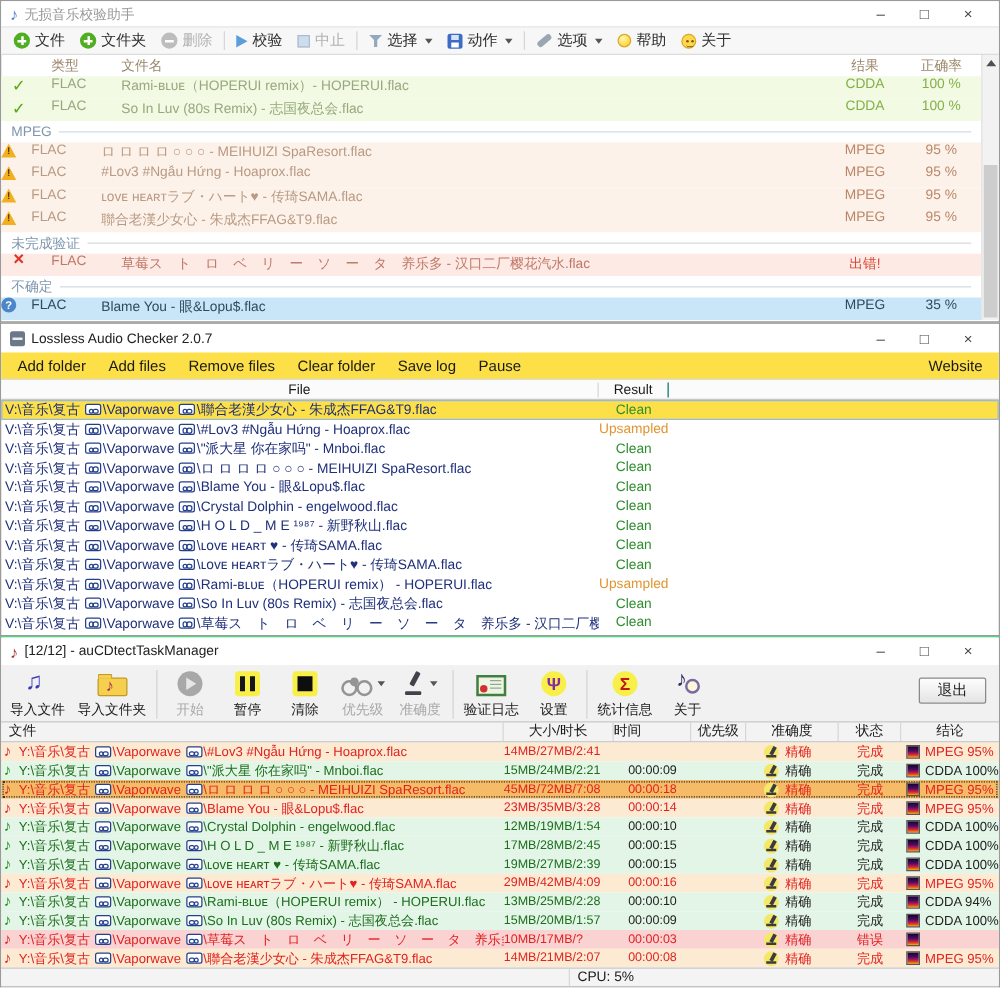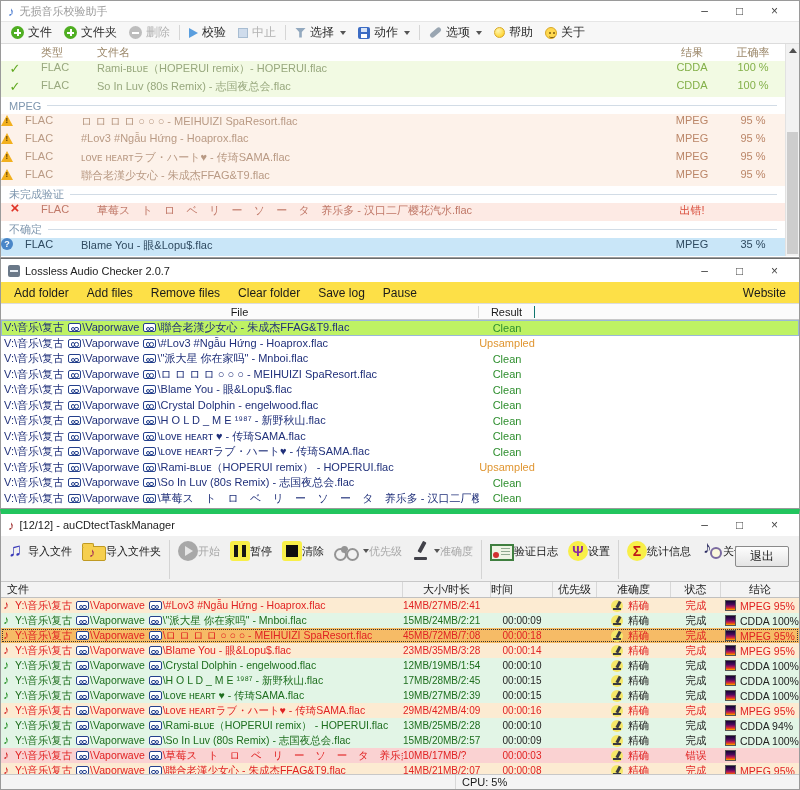--- a/index.html
+++ b/index.html
@@ -1,21 +1,21 @@
 <!DOCTYPE html>
 <html><head>
 <meta charset="utf-8">
 <style>
 *{margin:0;padding:0;box-sizing:border-box}
 html,body{width:800px;height:790px;overflow:hidden}
 body{font-family:"Liberation Sans","DejaVu Sans",sans-serif;font-size:11px;color:#222;background:#fff}
 .win{position:relative;background:#fff;border:1px solid #9a9a9a}
 .w1{height:258px}
 .w2{height:251px;border-top:1px solid #6e6e6e}
-.w3{height:281px;border-top:5px solid #22c55e}
+.w3{height:281px;border-top:1px solid #22c55e}
 
 .titlebar{display:flex;align-items:center;padding:0 7px;background:#fff}
 .w1 .titlebar{height:20px}.w2 .titlebar{height:23px}.w3 .titlebar{height:22px}
 .ttext{margin-left:5px;font-size:11px;white-space:nowrap}
 .inactive{color:#9a9a9a}
 .wctrls{margin-left:auto;display:flex}
 .wc{width:35px;text-align:center;color:#454545;font-size:12px;line-height:18px}
 .w1ticon::before{content:"♪";color:#4a7bd0;font-size:13px;font-weight:bold}
 .w2ticon{width:12px;height:12px;background:#6a7888;border-radius:2px;position:relative;display:inline-block}
 .w2ticon::before{content:"";position:absolute;left:2px;top:5px;width:8px;height:2px;background:#e8eef4}
@@ -74,32 +74,32 @@
 .sarrow{position:absolute;top:4px;left:3px;width:0;height:0;border-left:4px solid transparent;border-right:4px solid transparent;border-bottom:5px solid #505050}
 .sthumb{position:absolute;left:1px;right:1px;top:88px;height:122px;background:#cdcdcd}
 
 .w2-menu{height:22px;display:flex;align-items:center;background:#fde047;border-bottom:1px solid #dcdcdc;padding:0 4px;font-size:12px;color:#1a1a1a}
 .mi{padding:0 9px;white-space:nowrap}
 .mi-right{margin-left:auto;padding:0 9px}
 .w2-header{display:flex;height:16px;align-items:center;background:#fbfbfb;border-bottom:1px solid #c8c8c8;color:#1a1a1a}
 .w2h-file{width:478px;text-align:center;border-right:1px solid #d8d8d8;flex:none}
 .w2h-result{width:56px;text-align:center;border-right:1px solid #0f766e;flex:none}
 .w2-row{display:flex;height:15.5px;align-items:center;white-space:nowrap}
-.w2-row.sel{background:#bef264;outline:1px solid #9ab8d8;outline-offset:-1px}
+.w2-row.sel{background:#fde047;outline:1px solid #9ab8d8;outline-offset:-1px}
 .w2file{width:478px;padding-left:3px;overflow:hidden;flex:none}
 .fpart{color:#20307a}
 .w2res{width:56px;text-align:center;flex:none}
 .w2res.clean{color:#2f8f2f}
 .w2res.ups{color:#e09632}
 .cassette{display:inline-block;width:13px;height:9px;border:1px solid #24408c;border-radius:2px;background:#fff;position:relative;vertical-align:-1px;margin:0 1px}
 .cassette::before{content:"";position:absolute;left:1.5px;top:2.5px;width:2.5px;height:2.5px;border:1px solid #24408c;border-radius:50%}
 .cassette::after{content:"";position:absolute;right:1.5px;top:2.5px;width:2.5px;height:2.5px;border:1px solid #24408c;border-radius:50%}
 
 .w3-toolbar{height:46px;display:flex;align-items:flex-start;background:#f1f1f1;border-bottom:1px solid #c8c8c8;padding:2px 2px 0;position:relative}
-.t3{display:flex;flex-direction:row;align-items:center;padding:0 5px;min-width:46px}
+.t3{display:flex;flex-direction:column;align-items:center;padding:0 5px;min-width:46px}
 .t3 .tico{height:25px;display:flex;align-items:center;justify-content:center;gap:2px}
 .t3 .tlab{font-size:11px;margin-top:1px;color:#1a1a1a;white-space:nowrap}
 .t3.dis .tlab{color:#a8a8a8}
 .tsep3{width:1px;align-self:stretch;background:#d4d4d4;margin:2px 3px}
 .ti{display:inline-block;position:relative}
 .ti-importfile{width:20px;height:22px}
 .ti-importfile::before{content:"♫";font-size:19px;color:#3a3ab8;position:absolute;left:0;top:-1px}
 .ti-importfolder{width:24px;height:15px;background:#f6cf4e;border:1px solid #c09a22;border-radius:2px;margin-top:5px}
 .ti-importfolder::before{content:"";position:absolute;top:-4px;left:-1px;width:10px;height:3px;background:#f6cf4e;border:1px solid #c09a22;border-bottom:none;border-radius:2px 2px 0 0}
 .ti-importfolder::after{content:"♪";position:absolute;left:6px;top:-2px;color:#a02858;font-size:13px;font-weight:bold}
@@ -607,21 +607,21 @@
           <span class="acctxt">精确</span>
         </span>
         <span class="wc-status">完成</span>
         <span class="wc-verd">
           <span class="spec"></span>
           <span class="vtxt">CDDA 94%</span>
         </span>
       </div>
       <div class="w3-row st-cdda">
         <span class="wc-file"><span class="clef">♪</span><span class="seg">Y:\音乐\复古 </span><span class="cassette"></span><span class="seg">\Vaporwave </span><span class="cassette"></span><span class="seg">\So In Luv (80s Remix) - 志国夜总会.flac</span></span>
-        <span class="wc-size">15MB/20MB/2:57</span>
+        <span class="wc-size">15MB/20MB/1:57</span>
         <span class="wc-time">00:00:09</span>
         <span class="wc-prio"></span>
         <span class="wc-acc">
           <span class="mic"></span>
           <span class="acctxt">精确</span>
         </span>
         <span class="wc-status">完成</span>
         <span class="wc-verd">
           <span class="spec"></span>
           <span class="vtxt">CDDA 100%</span>

